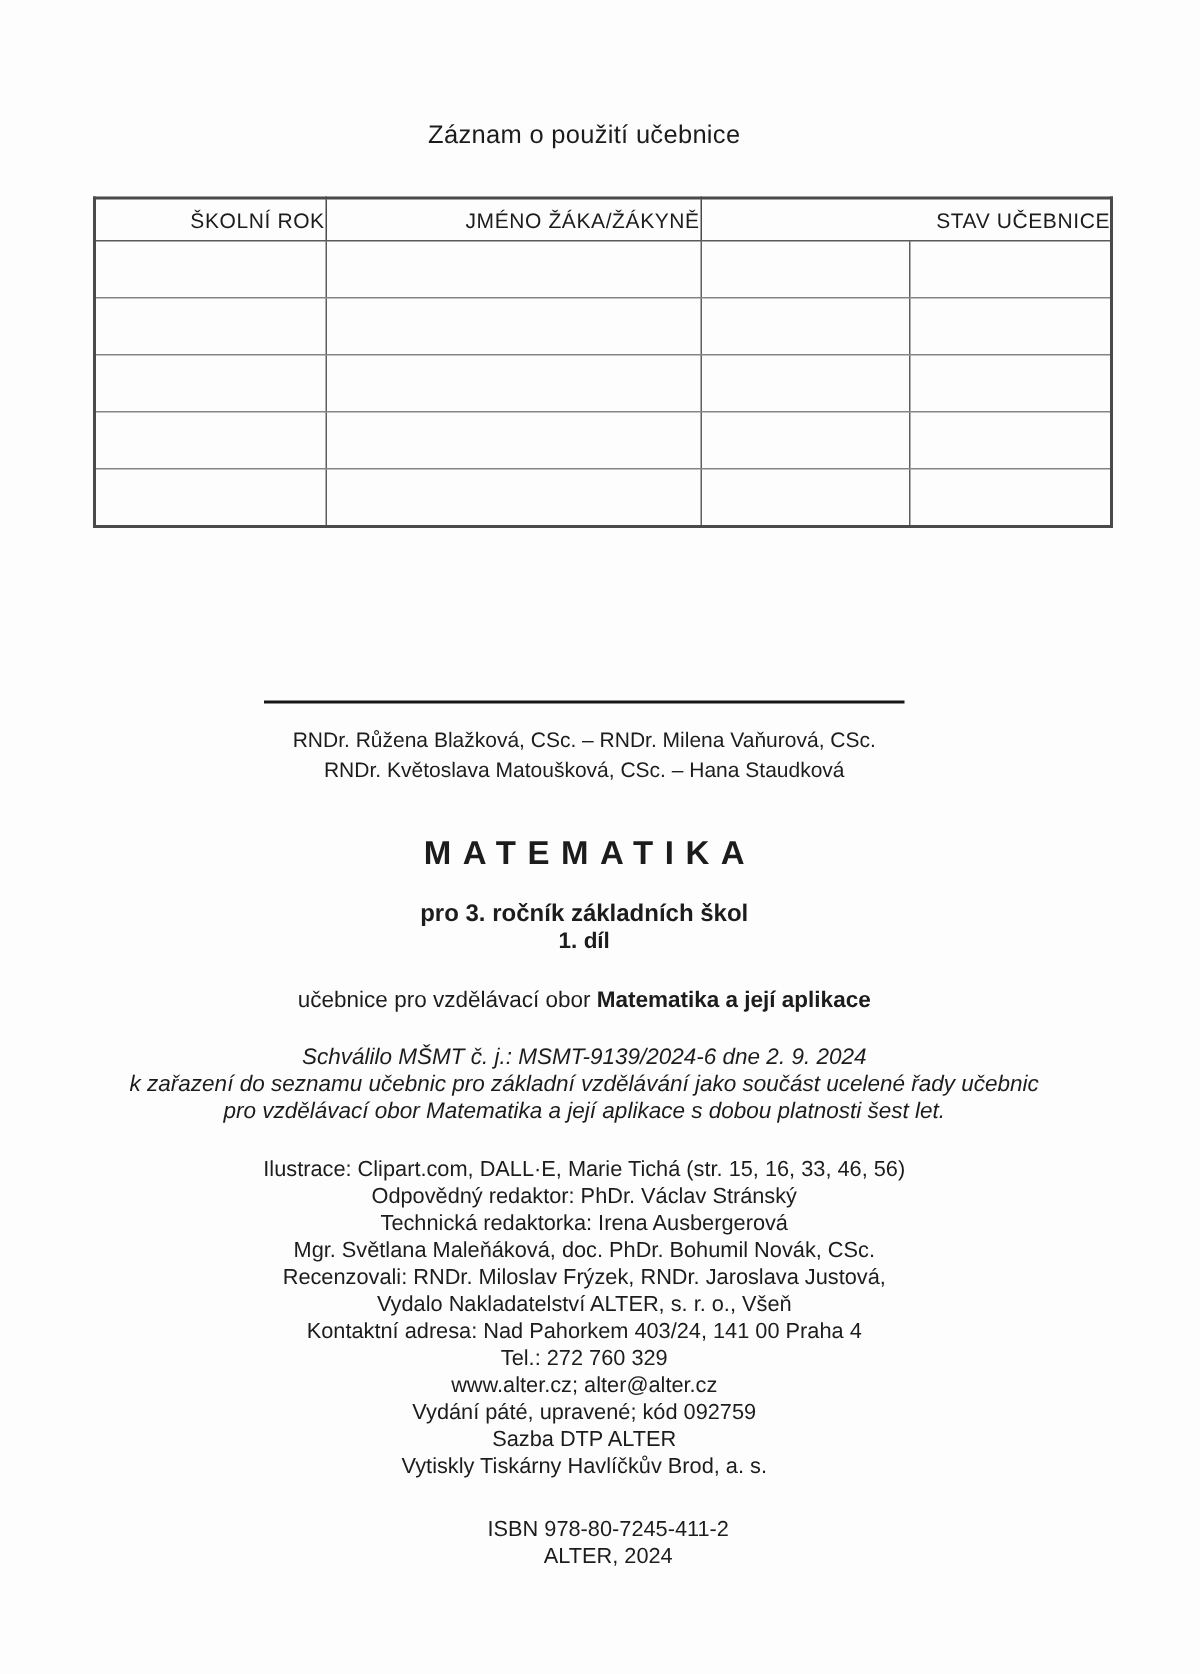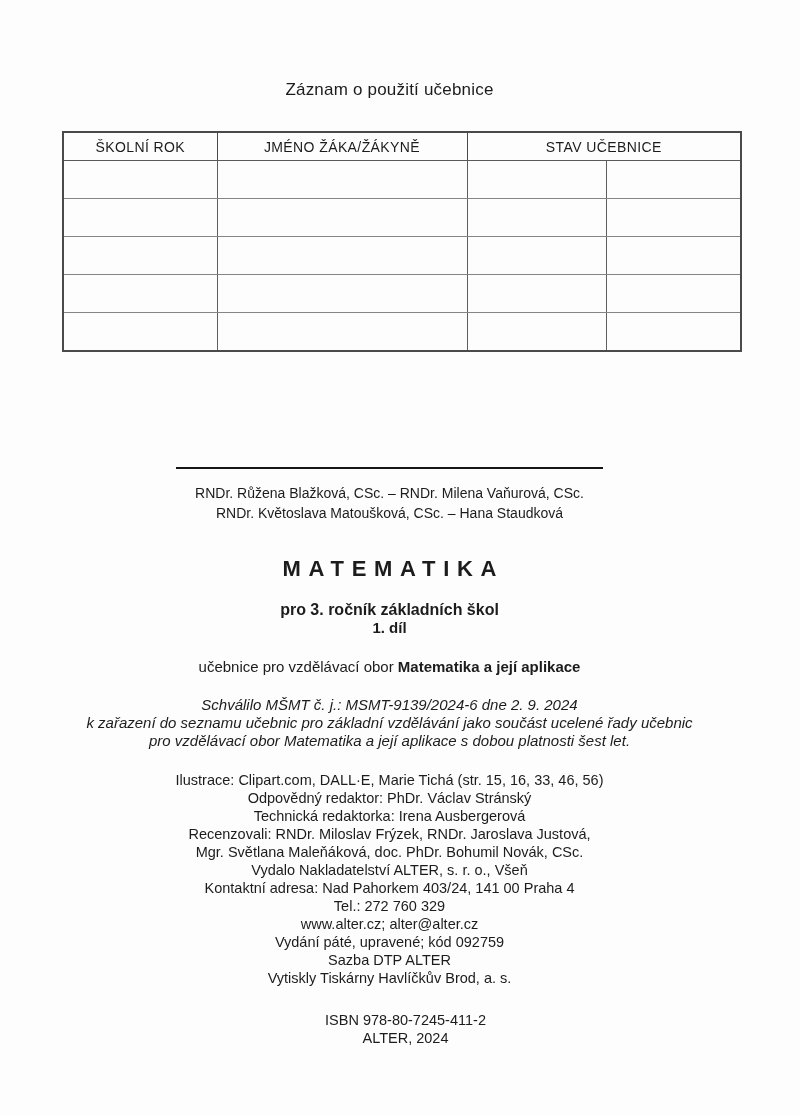--- a/index.html
+++ b/index.html
@@ -30,21 +30,21 @@
     margin-left: 62px;
     margin-top: 31px;
     width: 678px;
     border: 2px solid #4a4a4a;
   }
   table.usage-table th {
     height: 27px;
     font-size: 14px;
     font-weight: 400;
     letter-spacing: 0.4px;
-    text-align: center;
+    text-align: right;
     vertical-align: middle;
     border: 1px solid #4a4a4a;
     border-bottom: 1px solid #5a5a5a;
     padding: 0;
   }
   table.usage-table td {
     height: 37px;
     border-left: 1px solid #5f5f5f;
     border-right: 1px solid #5f5f5f;
     border-top: 1px solid #858585;
@@ -184,22 +184,22 @@
     <div class="approval">
       <div>Schválilo MŠMT č. j.: MSMT-9139/2024-6 dne 2. 9. 2024</div>
       <div>k zařazení do seznamu učebnic pro základní vzdělávání jako součást ucelené řady učebnic</div>
       <div>pro vzdělávací obor Matematika a její aplikace s dobou platnosti šest let.</div>
     </div>
 
     <div class="credits">
       <div>Ilustrace: Clipart.com, DALL·E, Marie Tichá (str. 15, 16, 33, 46, 56)</div>
       <div>Odpovědný redaktor: PhDr. Václav Stránský</div>
       <div>Technická redaktorka: Irena Ausbergerová</div>
+      <div>Mgr. Světlana Maleňáková, doc. PhDr. Bohumil Novák, CSc.</div>
       <div>Recenzovali: RNDr. Miloslav Frýzek, RNDr. Jaroslava Justová,</div>
-      <div>Mgr. Světlana Maleňáková, doc. PhDr. Bohumil Novák, CSc.</div>
       <div>Vydalo Nakladatelství ALTER, s. r. o., Všeň</div>
       <div>Kontaktní adresa: Nad Pahorkem 403/24, 141 00 Praha 4</div>
       <div>Tel.: 272 760 329</div>
       <div>www.alter.cz; alter@alter.cz</div>
       <div>Vydání páté, upravené; kód 092759</div>
       <div>Sazba DTP ALTER</div>
       <div>Vytiskly Tiskárny Havlíčkův Brod, a. s.</div>
     </div>
 
     <div class="isbn-block">

